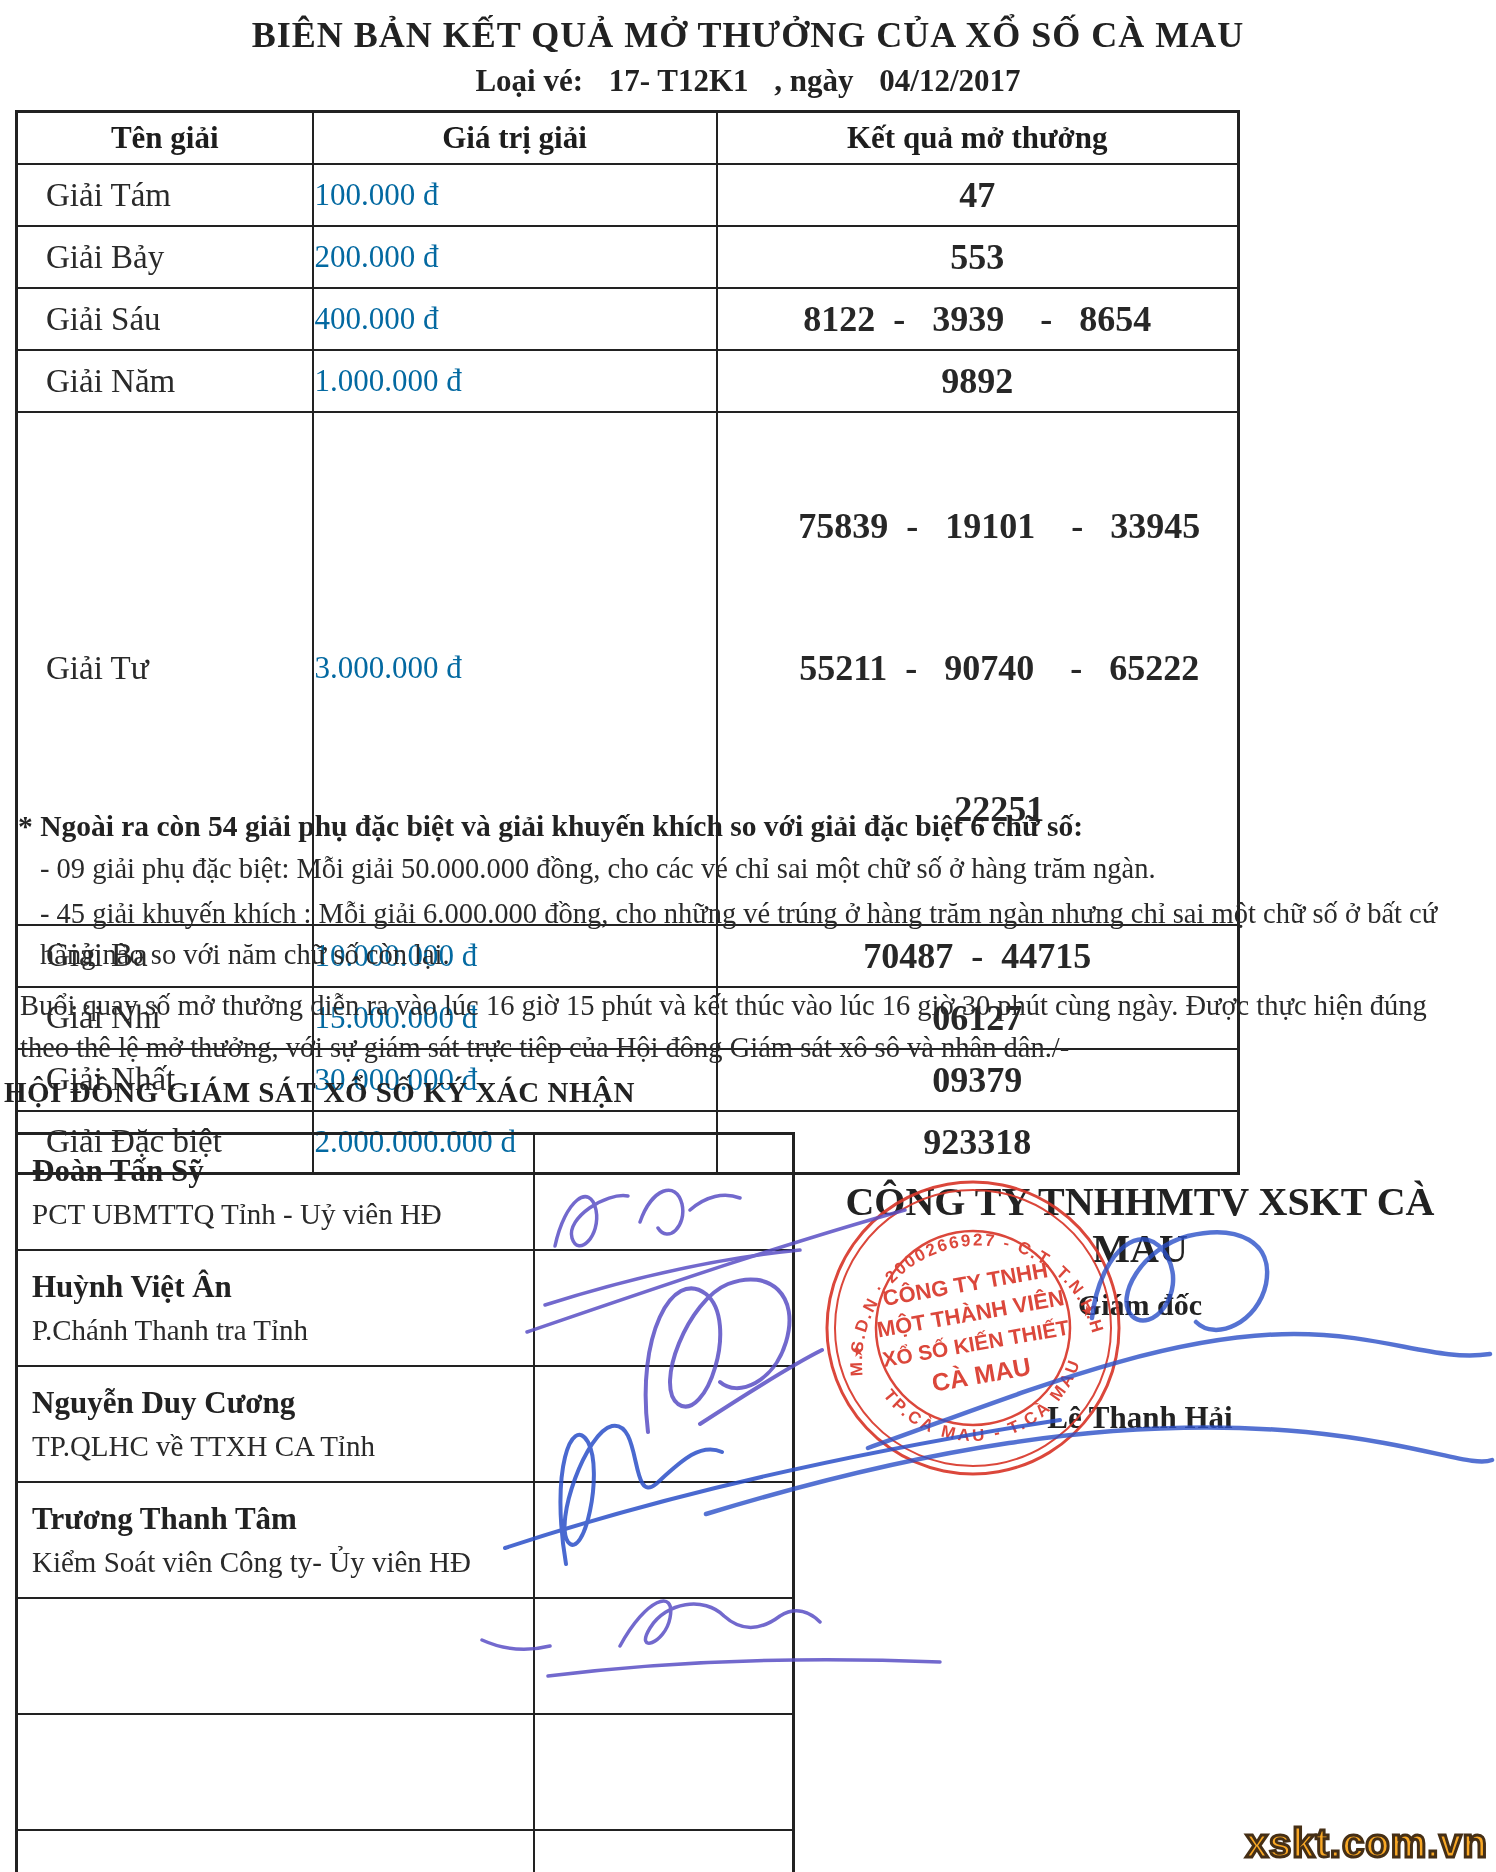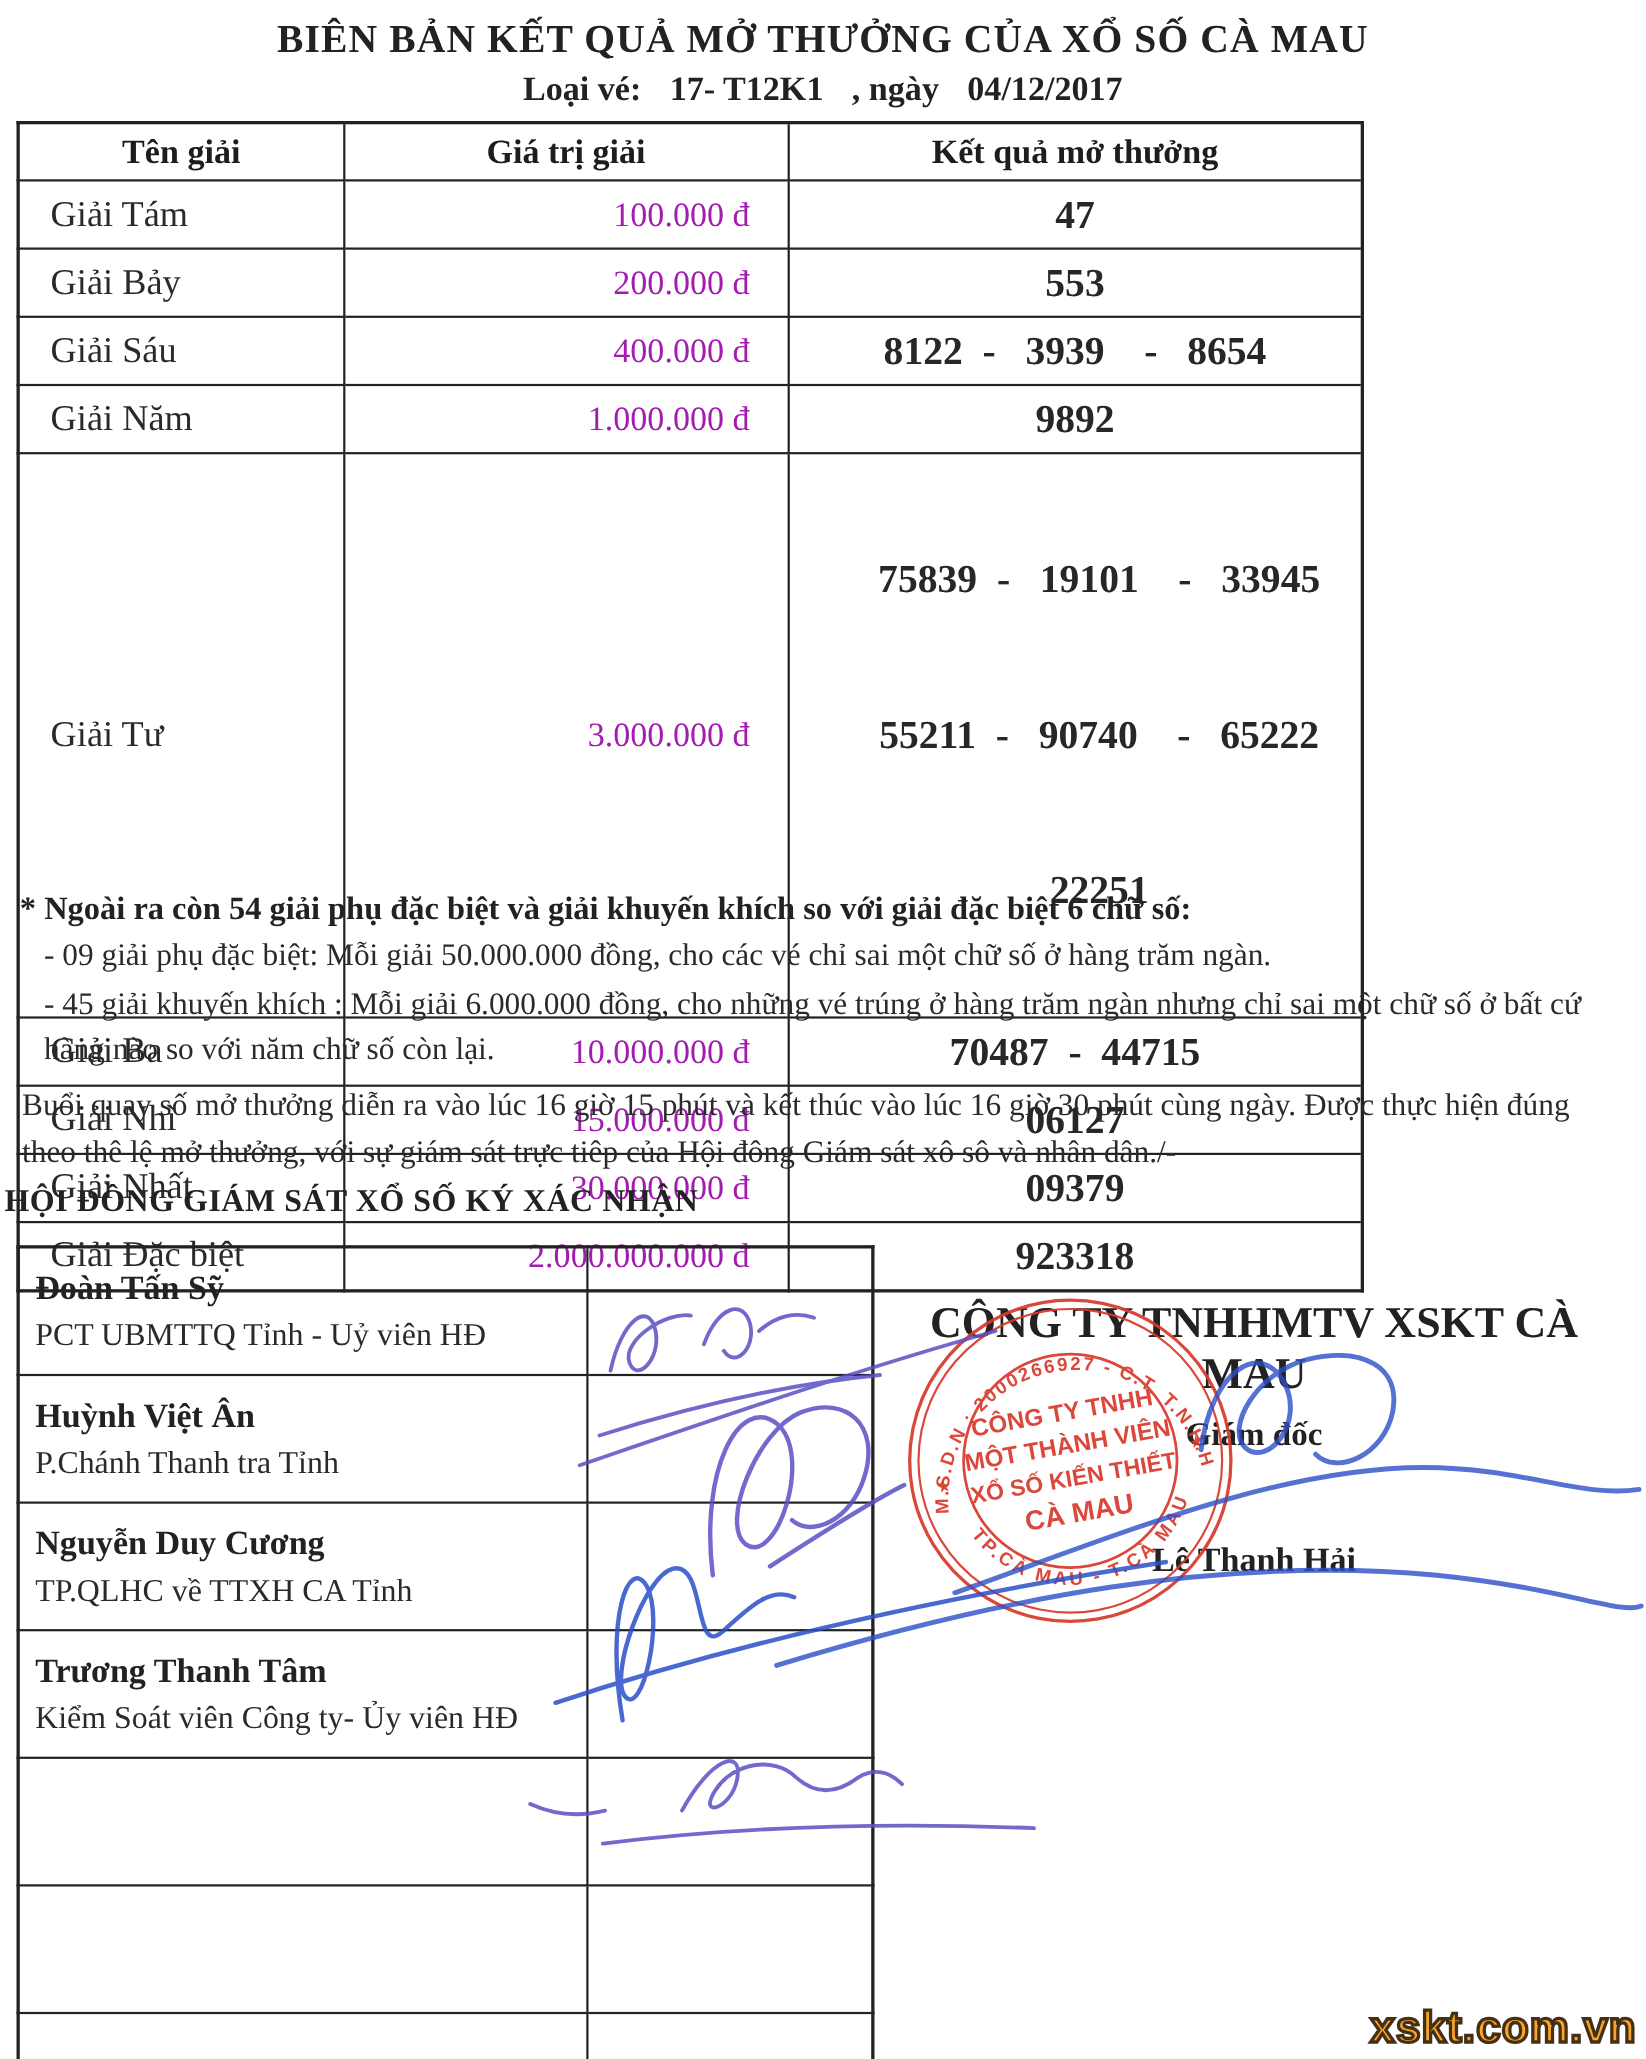--- a/index.html
+++ b/index.html
@@ -19,21 +19,21 @@
   .doc-subtitle span{margin:0 9px;}
   
   table{border-collapse:collapse;}
   .prize-table{
     position:absolute;top:110px;left:15px;width:1222px;table-layout:fixed;
     border:3px solid #222;
   }
   .prize-table td,.prize-table th{border:2px solid #222;vertical-align:middle;}
   .prize-table th{font-size:31px;font-weight:bold;height:48px;text-align:center;}
   .cell-name{font-size:33px;text-align:left;padding-left:28px;height:58px;color:#2a2a2a;}
-  .cell-value{font-size:31px;text-align:right;padding-right:34px;color:#a21caf;}
+  .cell-value{font-size:31px;text-align:left;padding-right:34px;color:#0369a1;}
   .cell-result{font-size:36px;font-weight:bold;text-align:center;color:#272727;white-space:pre-wrap;}
   .row-tall .cell-name,.row-tall .cell-value{height:178px;}
   .result-line{line-height:1.6;padding-left:44px;}
   
   .notes{position:absolute;top:810px;left:18px;width:1462px;color:#2a2a2a;}
   .note-bold{font-size:29.5px;font-weight:bold;margin:0 0 6px 0;color:#222;}
   .note-sub{font-size:28.5px;margin:0 0 5px 22px;line-height:1.42;}
   .note-closing{font-size:28.5px;margin:10px 0 0 2px;line-height:1.45;}
   
   .committee-heading{

